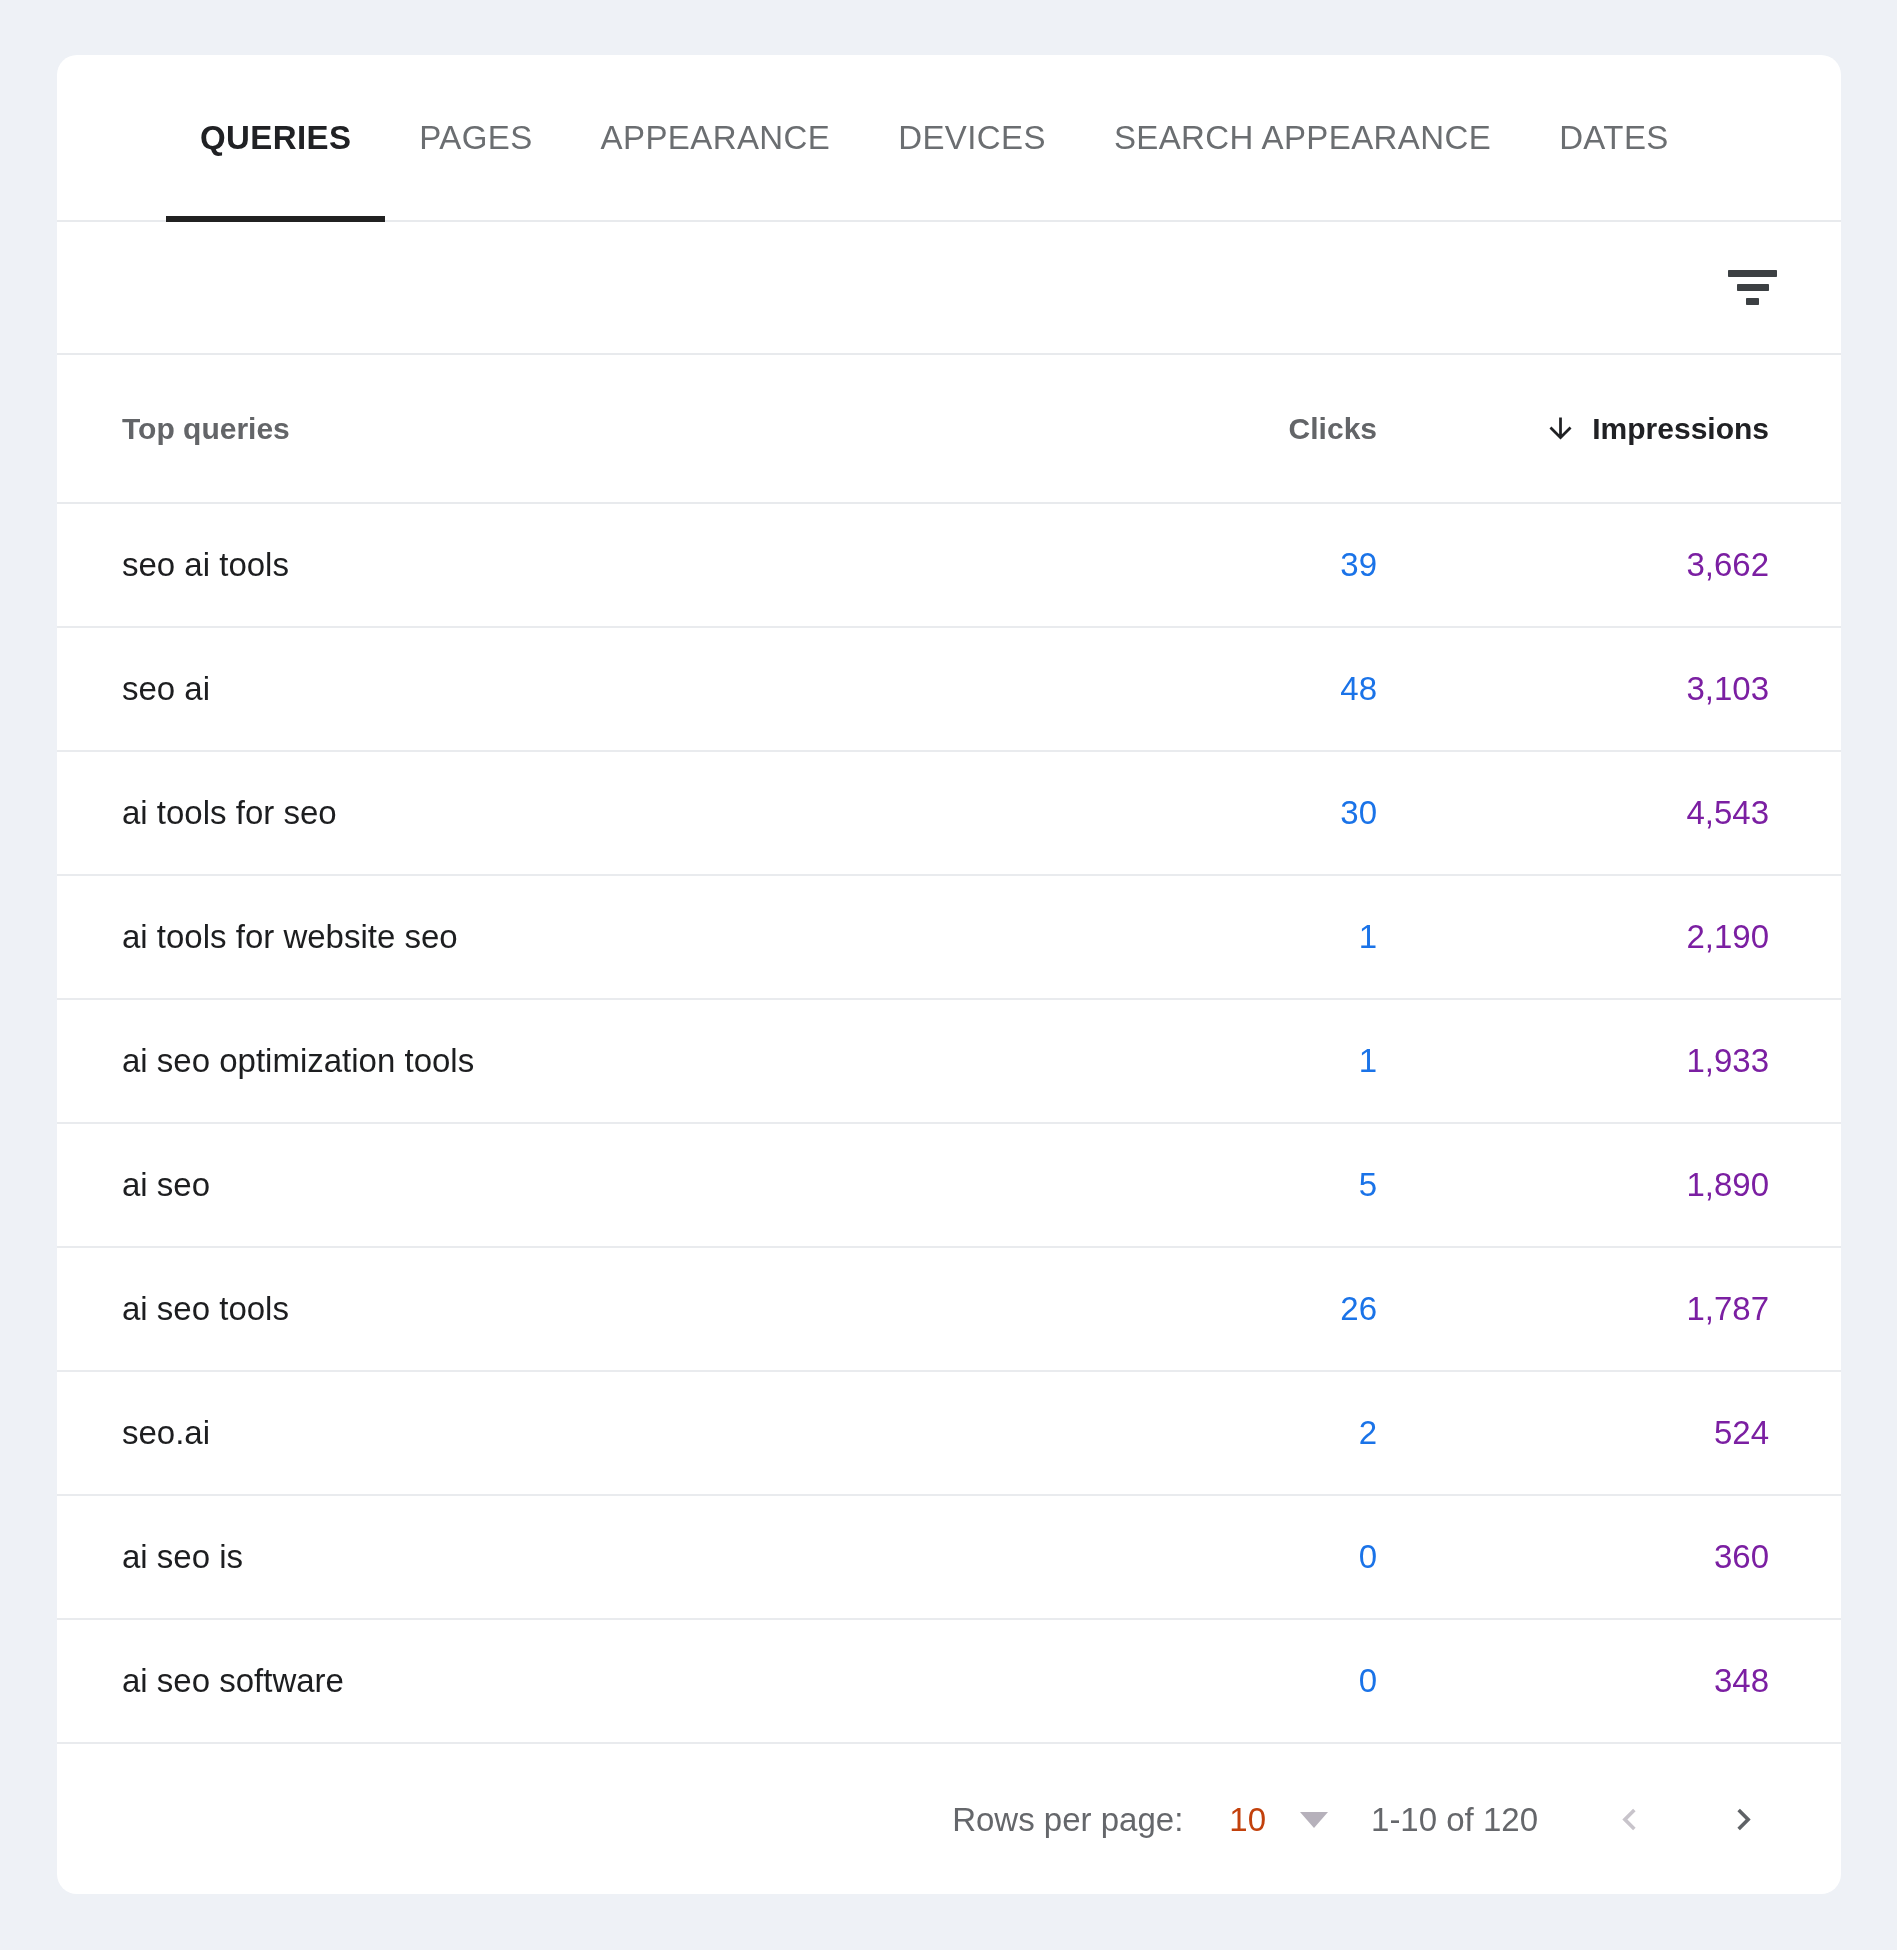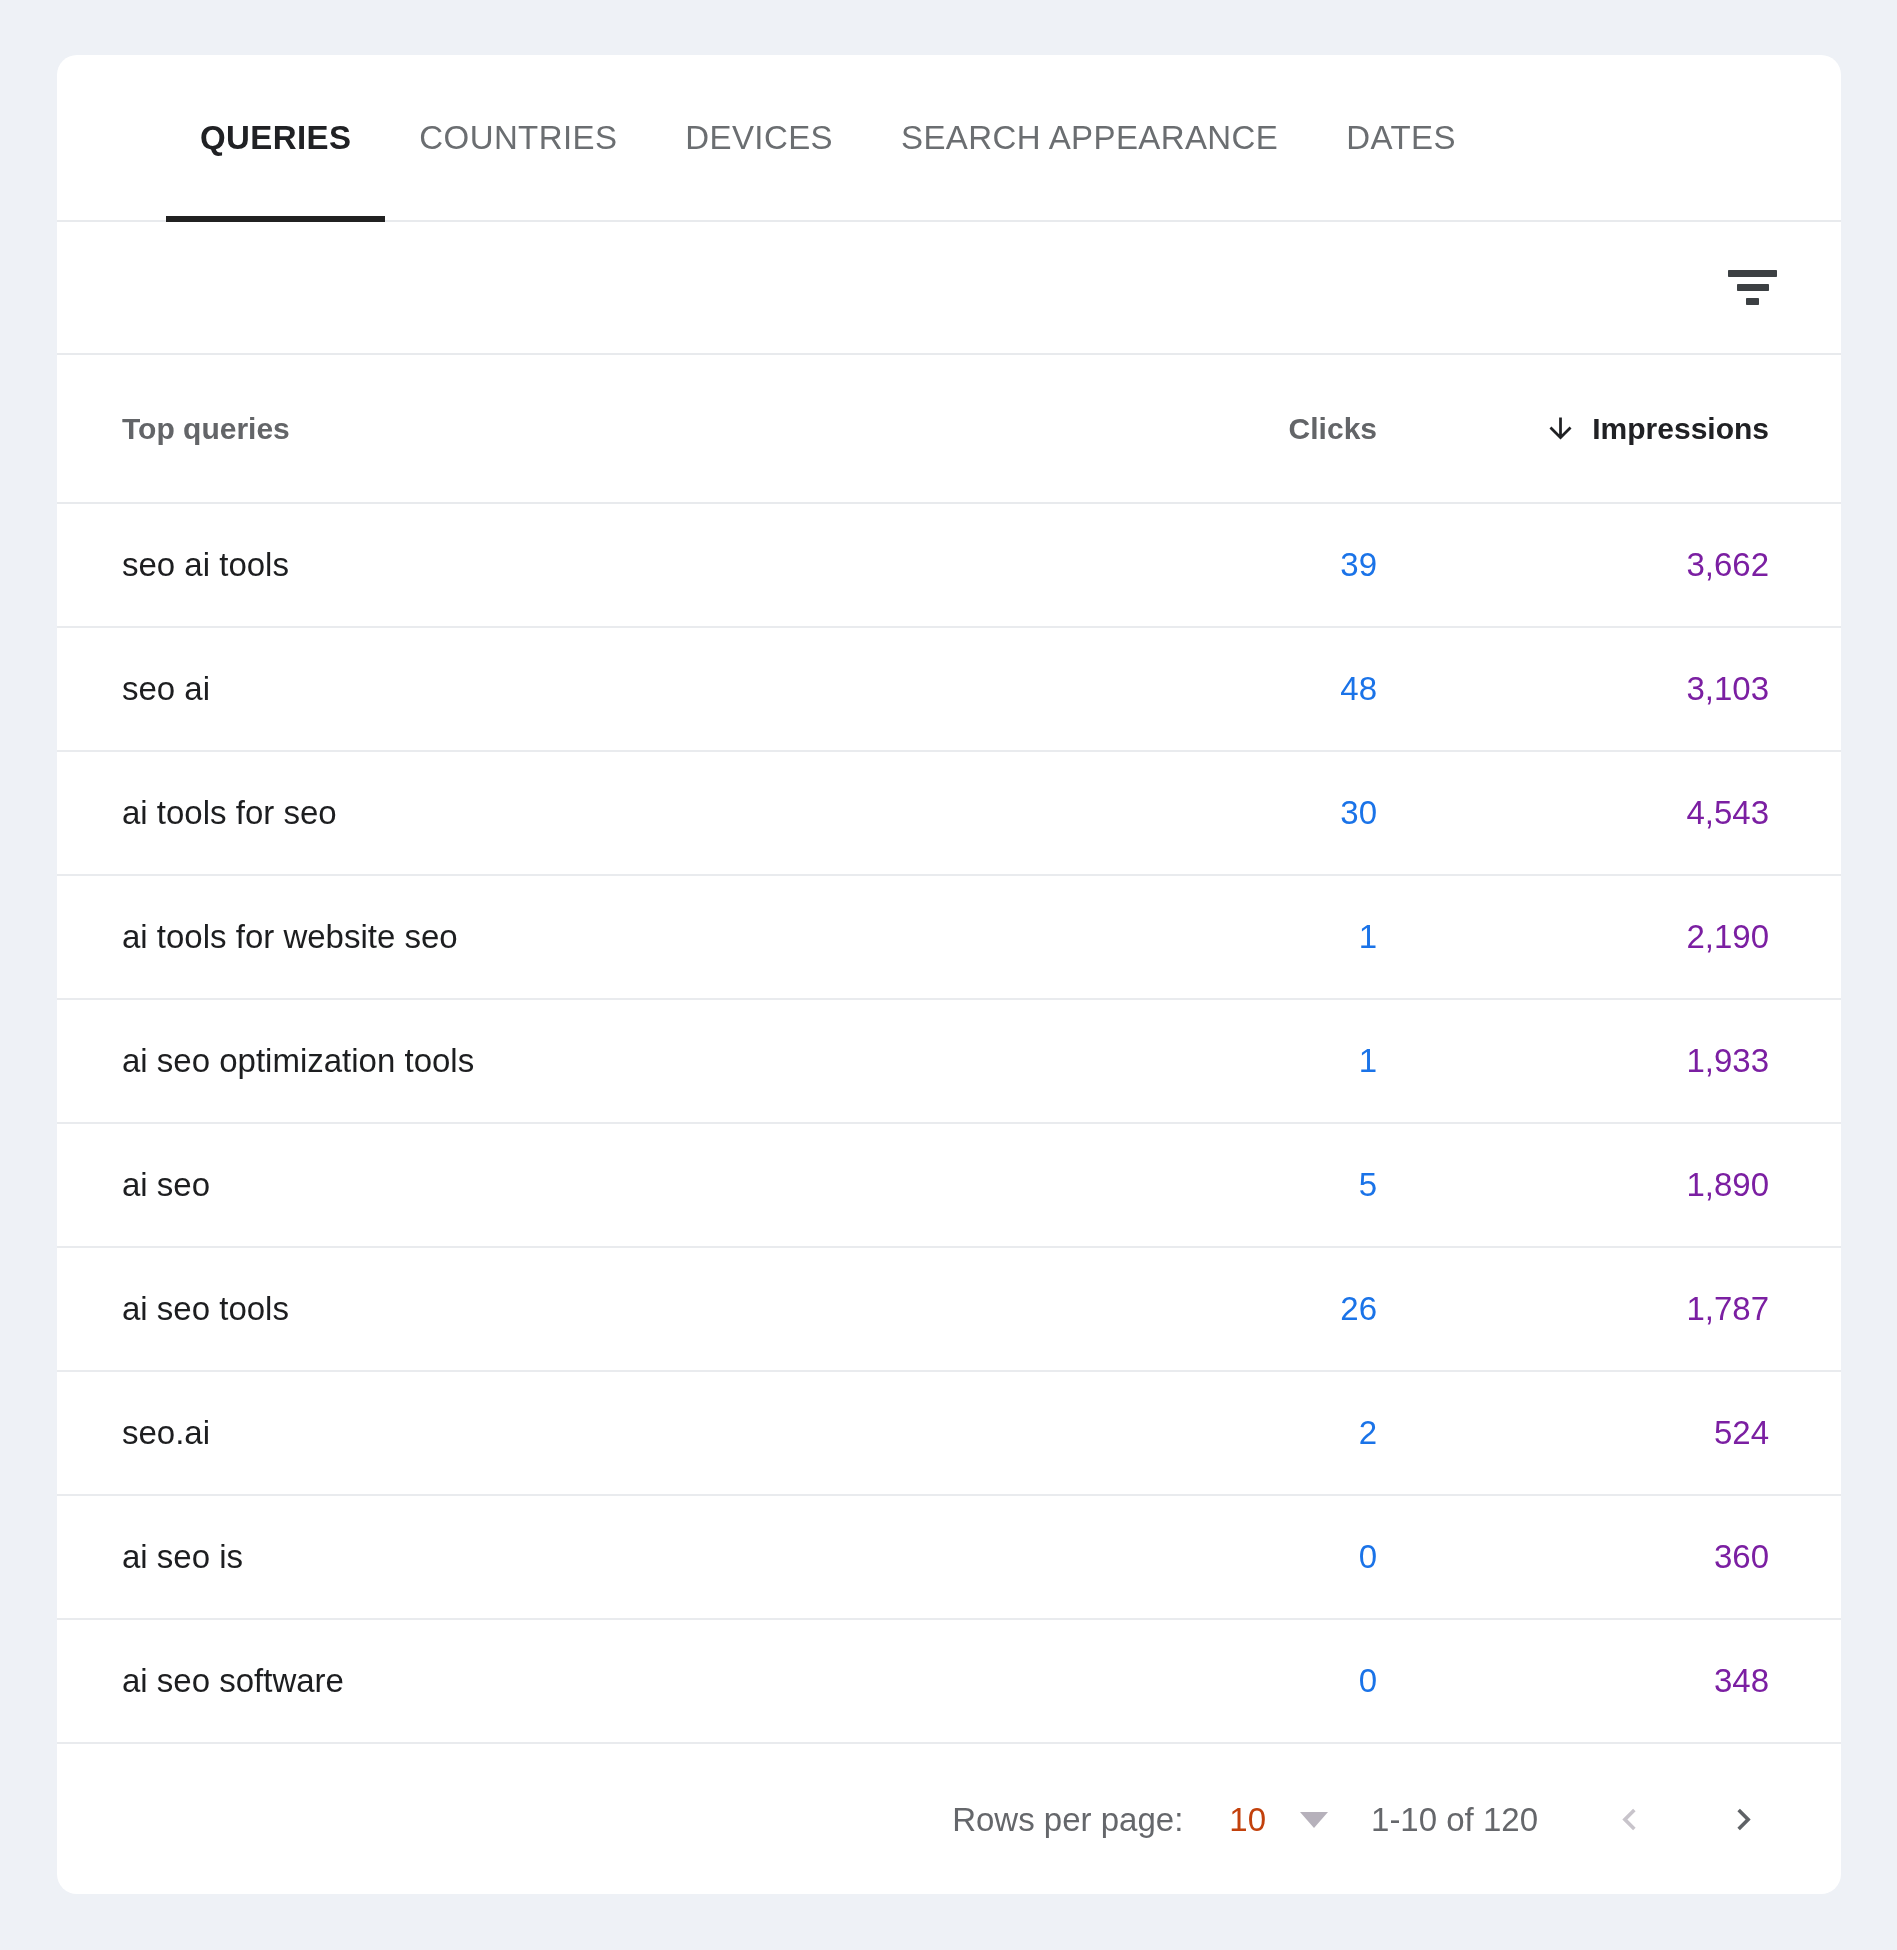--- a/index.html
+++ b/index.html
@@ -146,21 +146,24 @@
 </head>
 <body>
 
 <div class="card">
 
   <div class="tabbar">
     <div class="tab active">
       <span>QUERIES</span>
     </div>
     <div class="tab">
-      <span>COUNTRIES</span>
+      <span>PAGES</span>
+    </div>
+    <div class="tab">
+      <span>APPEARANCE</span>
     </div>
     <div class="tab">
       <span>DEVICES</span>
     </div>
     <div class="tab">
       <span>SEARCH APPEARANCE</span>
     </div>
     <div class="tab">
       <span>DATES</span>
     </div>

